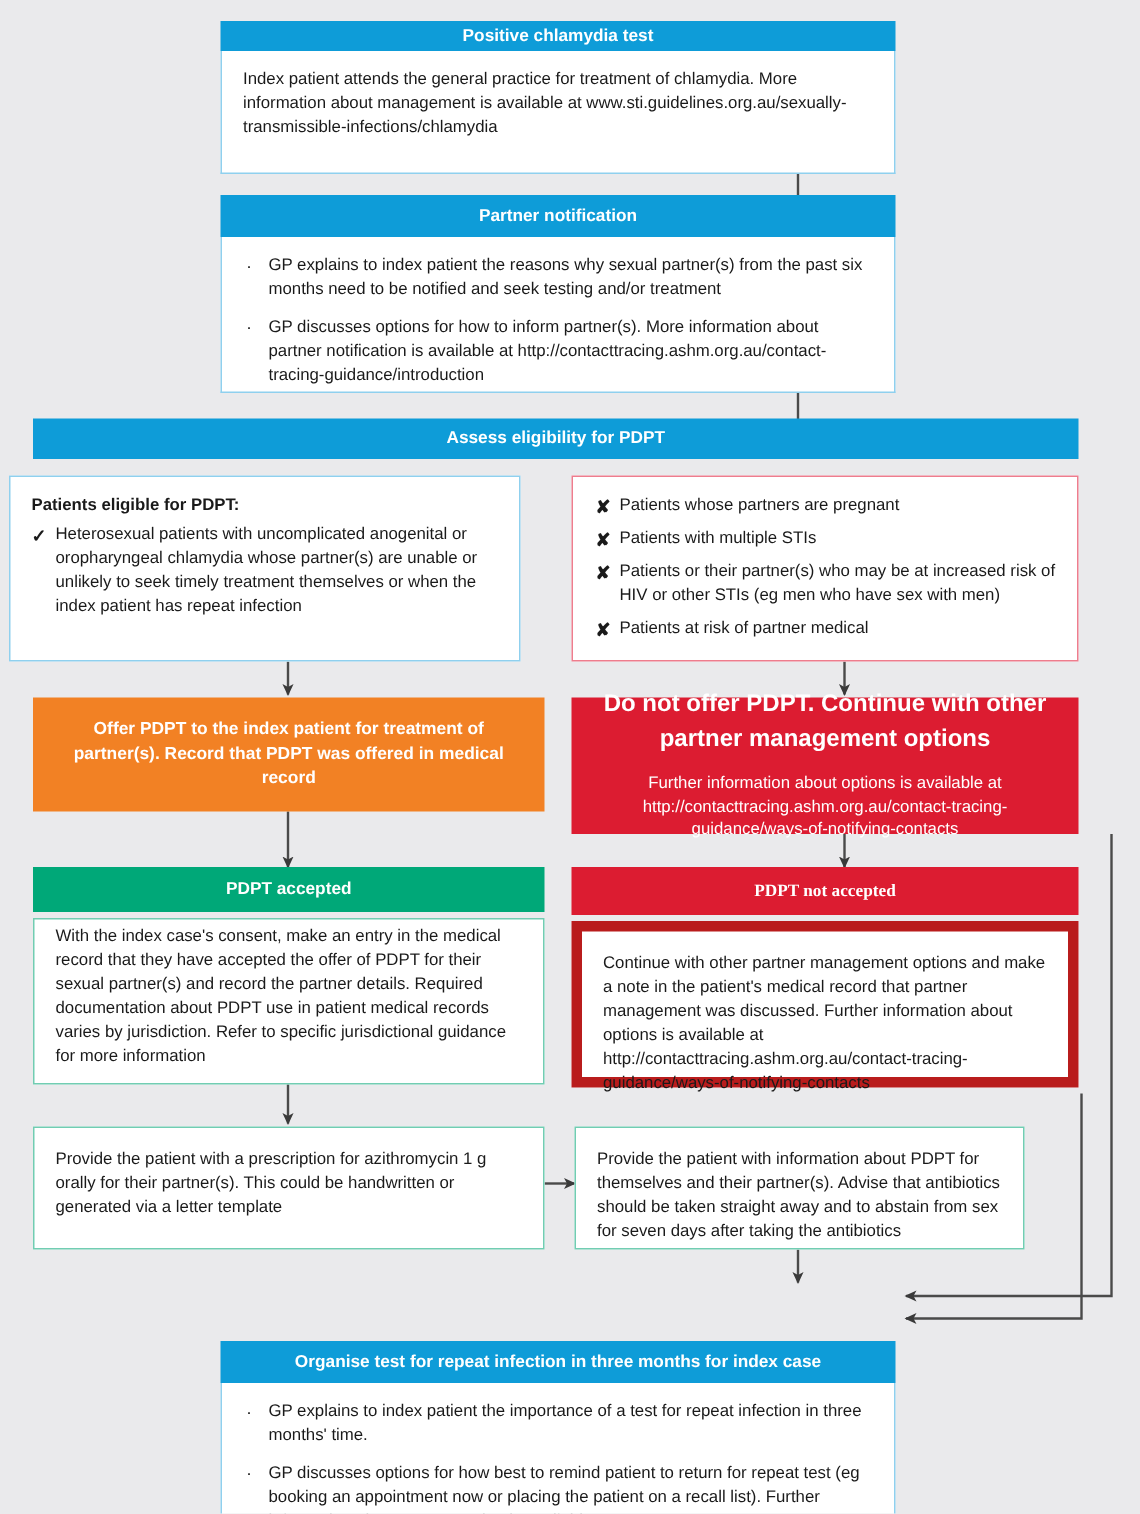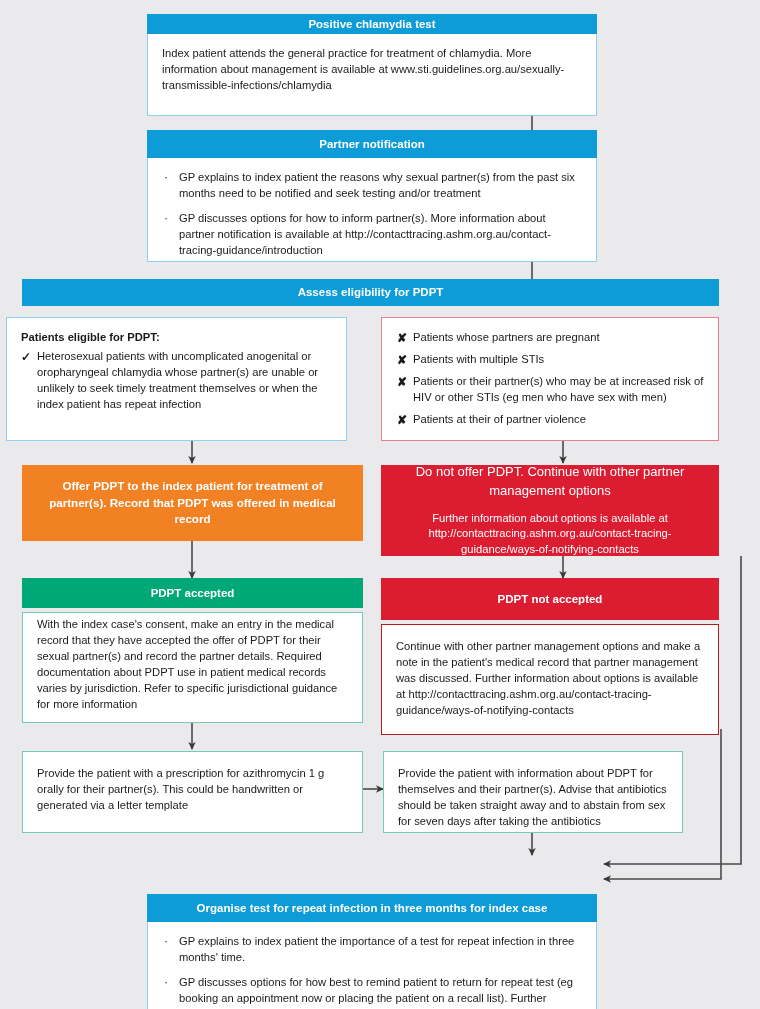--- a/index.html
+++ b/index.html
@@ -39,21 +39,21 @@
   .hdr-green { background: #00a878; }
   .hdr-red { background: #dc1c31; }
   .body-box {
     background: #ffffff;
     font-size: 11.2px;
     line-height: 1.42;
     padding: 12px 14px 12px 14px;
   }
   .b-blue { border: 1px solid #8fd0ee; }
   .b-green { border: 1px solid #71cdb2; }
-  .b-red { border: 1px solid #b91c1c; }
+  .b-red { border: 7px solid #b91c1c; }
   .b-redstrong { border: 1px solid #ee7d8d; }
   .solid-orange {
     background: #f28124;
     color: #ffffff;
     font-weight: bold;
     font-size: 11.6px;
     text-align: center;
     display: flex;
     align-items: center;
     justify-content: center;
@@ -63,21 +63,21 @@
     background: #dc1c31;
     color: #ffffff;
     text-align: center;
     display: flex;
     flex-direction: column;
     align-items: center;
     justify-content: center;
     line-height: 1.4;
     padding: 6px 10px;
   }
-  .solid-red .t1 { font-weight: normal; font-size: 13px; }
+  .solid-red .t1 { font-weight: bold; font-size: 16px; }
   .solid-red .t2 { font-size: 11.2px; margin-top: 11px; }
   ul.bl {
     margin: 0;
     padding: 0;
     list-style: none;
   }
   ul.bl li {
     position: relative;
     padding-left: 17px;
     margin-bottom: 9px;
@@ -180,21 +180,21 @@
       <li style="margin-bottom:6px;">
         <span class="bullet cross">✘</span>
         <span>Patients with multiple STIs</span>
       </li>
       <li style="margin-bottom:6px;">
         <span class="bullet cross">✘</span>
         <span>Patients or their partner(s) who may be at increased risk of HIV or other STIs (eg men who have sex with men)</span>
       </li>
       <li>
         <span class="bullet cross">✘</span>
-        <span>Patients at their of partner violence</span>
+        <span>Patients at risk of partner medical</span>
       </li>
     </ul>
   </div>
 
   <div class="box solid-orange" style="left:22px; top:465px; width:341px; height:76px; padding:0 22px;">
     <span>Offer PDPT to the index patient for treatment of partner(s). Record that PDPT was offered in medical record</span>
   </div>
 
   <div class="box solid-red" style="left:381px; top:465px; width:338px; height:91px;">
     <div class="t1">Do not offer PDPT. Continue with other partner management options</div>
@@ -202,21 +202,21 @@
   </div>
 
   <div class="box" style="left:22px; top:578px; width:341px;">
     <div class="hdr hdr-green" style="height:30px;">PDPT accepted</div>
     <div class="body-box b-green" style="height:111px; margin-top:4px; padding-top:4px;">
       <p class="para">With the index case's consent, make an entry in the medical record that they have accepted the offer of PDPT for their sexual partner(s) and record the partner details. Required documentation about PDPT use in patient medical records varies by jurisdiction. Refer to specific jurisdictional guidance for more information</p>
     </div>
   </div>
 
   <div class="box" style="left:381px; top:578px; width:338px;">
-    <div class="hdr hdr-red" style="height:42px;">PDPT not accepted</div>
+    <div class="hdr hdr-red" style="height:32px;font-family:Liberation Serif, serif;">PDPT not accepted</div>
     <div class="body-box b-red" style="height:111px; margin-top:4px; padding-top:14px;">
       <p class="para">Continue with other partner management options and make a note in the patient's medical record that partner management was discussed. Further information about options is available at http://contacttracing.ashm.org.au/contact-tracing-guidance/ways-of-notifying-contacts</p>
     </div>
   </div>
 
   <div class="box body-box b-green" style="left:22px; top:751px; width:341px; height:82px; padding-top:14px;">
     <p class="para">Provide the patient with a prescription for azithromycin 1 g orally for their partner(s). This could be handwritten or generated via a letter template</p>
   </div>
 
   <div class="box body-box b-green" style="left:383px; top:751px; width:300px; height:82px; padding-top:14px;">

